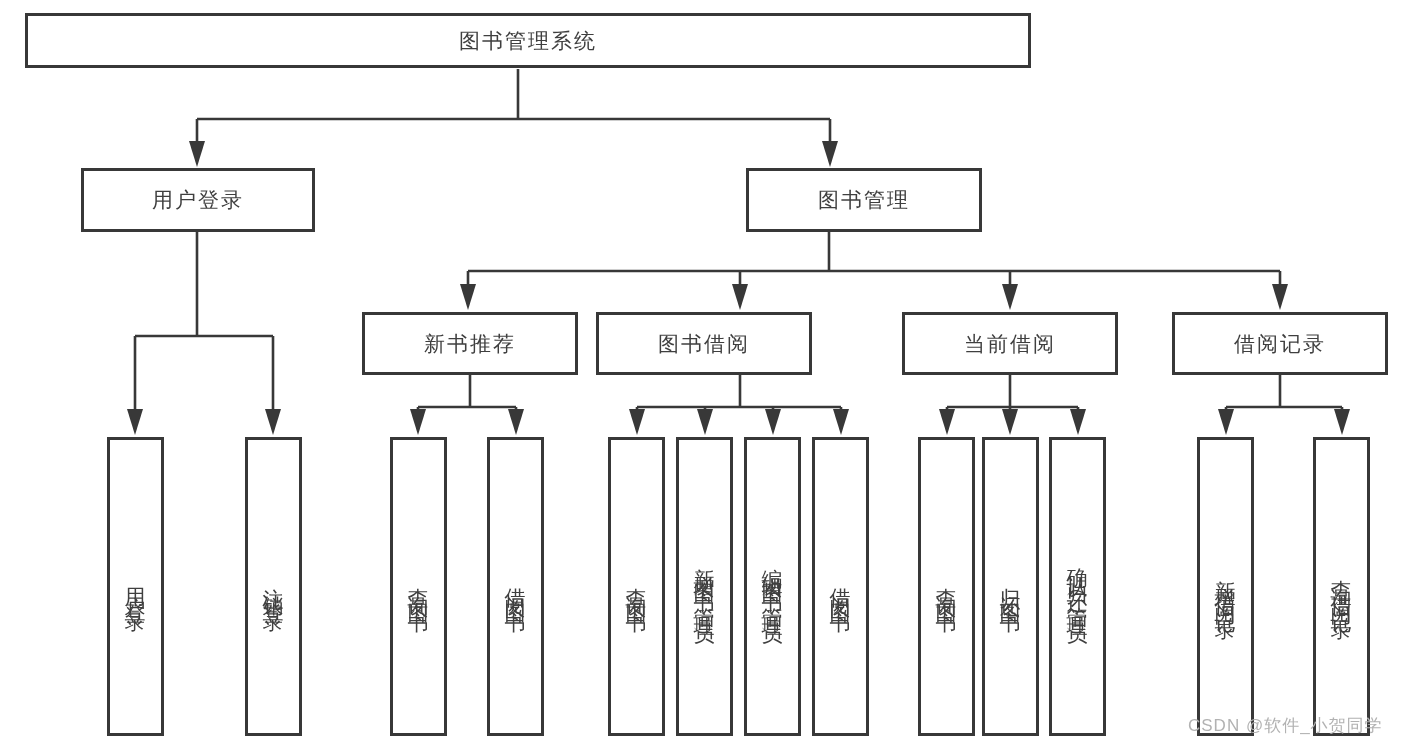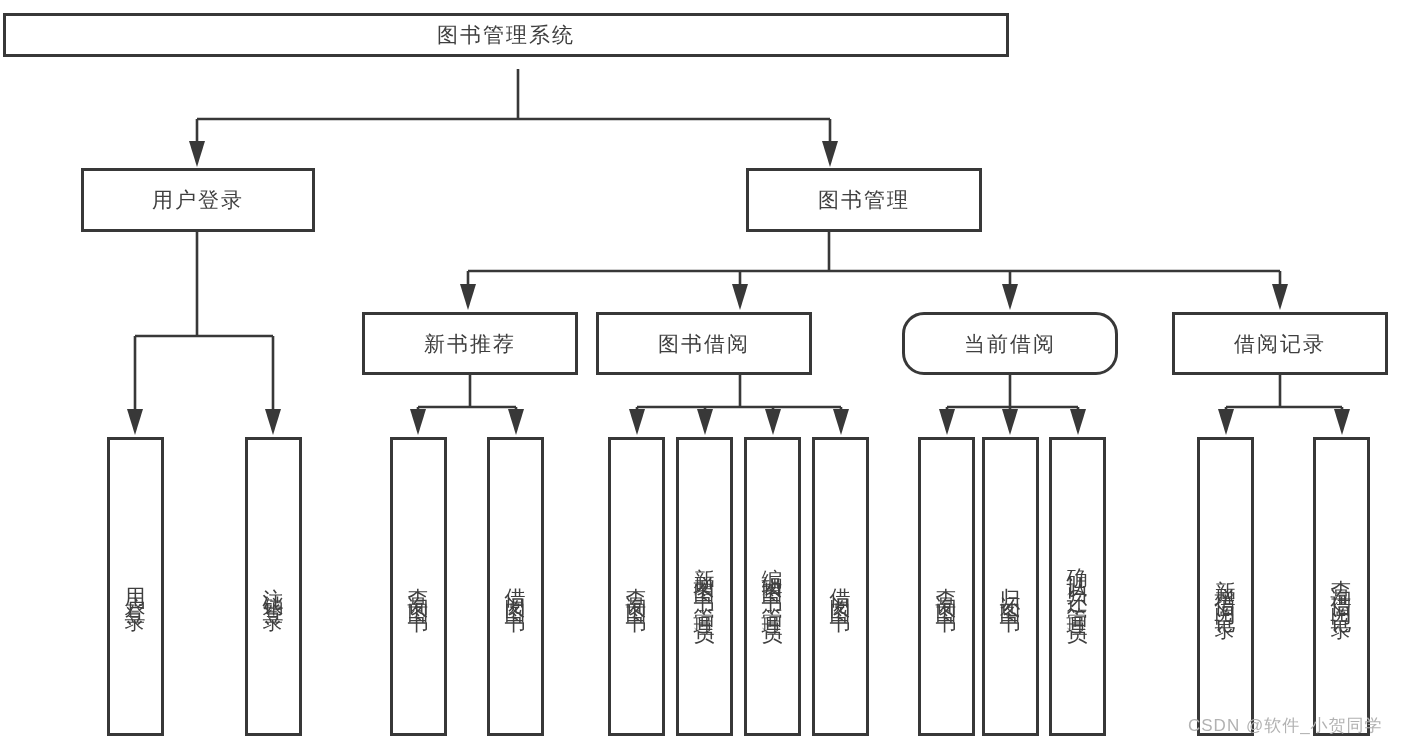--- a/index.html
+++ b/index.html
@@ -100,38 +100,38 @@
       <polygon points="1078,435 1070,409 1086,409" fill="#383838" stroke="none"></polygon>
 
     <path d="M1280 375 V407"></path>
     <path d="M1226 407 H1342"></path>
     <path d="M1226 407 V411"></path>
       <polygon points="1226,435 1218,409 1234,409" fill="#383838" stroke="none"></polygon>
     <path d="M1342 407 V411"></path>
       <polygon points="1342,435 1334,409 1350,409" fill="#383838" stroke="none"></polygon>
   </svg>
 
-  <div class="node" style="left:3px;top:13px;width:1006px;height:44px;">
+  <div class="node" style="left:25px;top:13px;width:1006px;height:55px;">
     <span class="hlabel">图书管理系统</span>
   </div>
 
   <div class="node row2" style="left:81px;width:234px;">
     <span class="hlabel">用户登录</span>
   </div>
   <div class="node row2" style="left:746px;width:236px;">
     <span class="hlabel">图书管理</span>
   </div>
 
   <div class="node row3" style="left:362px;">
     <span class="hlabel">新书推荐</span>
   </div>
   <div class="node row3" style="left:596px;">
     <span class="hlabel">图书借阅</span>
   </div>
-  <div class="node row3" style="left:902px;border-radius:22px;">
+  <div class="node row3" style="left:902px;">
     <span class="hlabel">当前借阅</span>
   </div>
   <div class="node row3" style="left:1172px;">
     <span class="hlabel">借阅记录</span>
   </div>
 
   <div class="node vnode" style="left:107px;">
     <span class="vlabel">用户登录</span>
   </div>
   <div class="node vnode" style="left:245px;">

